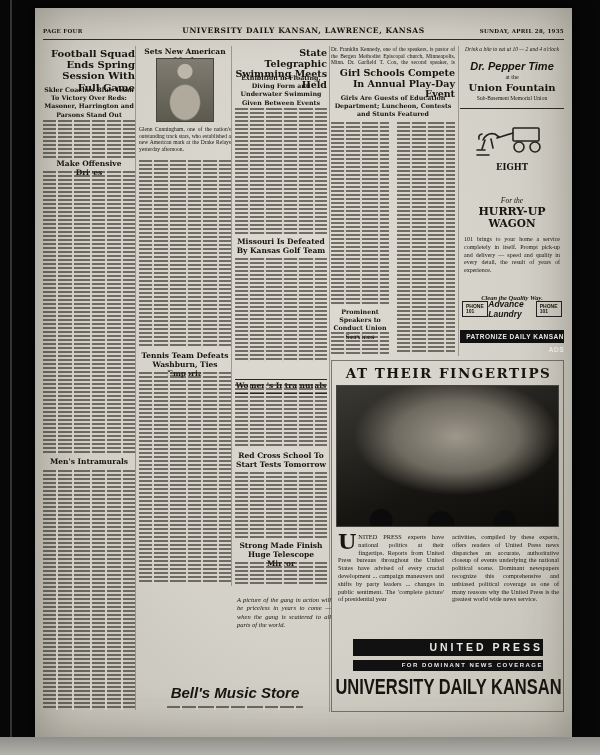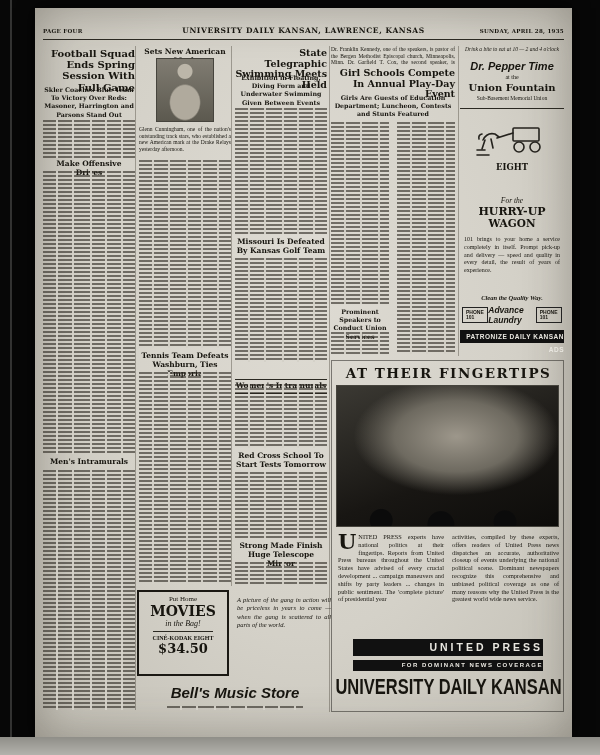--- a/index.html
+++ b/index.html
@@ -140,36 +140,28 @@
         <path d="M2 36 h8 M2 41 h12"></path>
       </g>
     </svg>
   </div>
   <div class="abs center" style="left:425px;top:154px;width:104px;font-size:8.5px;font-weight:700;font-family:'DejaVu Serif',serif">EIGHT</div>
   <div class="abs center italic" style="left:425px;top:188px;width:104px;font-size:7.5px">For the</div>
   <div class="abs center" style="left:425px;top:197px;width:104px;font-size:11px;font-weight:700;font-family:'DejaVu Serif',serif">HURRY-UP</div>
   <div class="abs center" style="left:425px;top:209px;width:104px;font-size:10.5px;font-weight:700;font-family:'DejaVu Serif',serif">WAGON</div>
   <div class="abs" style="left:429px;top:228px;width:96px;height:54px;font-size:6px;line-height:1.3;text-align:justify">101 brings to your home a service completely in itself. Prompt pick-up and delivery — speed and quality in every detail, the result of years of experience.</div>
   <div class="abs center italic" style="left:425px;top:286px;width:104px;font-size:6.5px;font-weight:700">Clean the Quality Way.</div>
-  <div class="abs" style="left:427px;top:298px;width:100px;height:18px;display:flex;align-items:center;justify-content:flex-end">
+  <div class="abs" style="left:427px;top:292px;width:100px;height:18px;display:flex;align-items:center;justify-content:flex-end">
     <span class="phone-chip">PHONE 101</span>
     <span class="script" style="font-size:8.5px">Advance Laundry</span>
     <span class="phone-chip">PHONE 101</span>
   </div>
   <div class="abs blackbar" style="left:425px;top:322px;width:104px;height:13px;font-size:6.5px;letter-spacing:.5px;line-height:13px">PATRONIZE DAILY KANSAN ADS</div>
 
   <div class="abs" style="left:102px;top:580px;width:196px;height:132px">
-    <div class="abs" style="left:0;top:2px;width:92px;height:86px;border:2px solid #1a1813;padding:3px;text-align:center">
-      <div style="font-size:7px">Put Home</div>
-      <div style="font-size:14px;font-weight:700;font-family:'DejaVu Serif',serif">MOVIES</div>
-      <div class="italic" style="font-size:8px">in the Bag!</div>
-      <div class="rule" style="width:60px;height:1px;margin:3px auto"></div>
-      <div style="font-size:6px;font-weight:700">CINÉ-KODAK EIGHT</div>
-      <div style="font-size:13px;font-weight:700;font-family:'DejaVu Serif',serif">$34.50</div>
-    </div>
     <div class="abs italic" style="left:100px;top:8px;width:94px;font-size:6.5px;line-height:1.3;text-align:justify">A picture of the gang in action will be priceless in years to come — when the gang is scattered to all parts of the world.</div>
     <div class="abs center script" style="left:0;top:96px;width:196px;font-size:15px">Bell's Music Store</div>
     <div class="abs ft" style="left:30px;top:118px;width:136px;height:4px"></div>
   </div>
 
 </div>
 
 <div class="scanner-strip"></div>
 
 </body></html>

